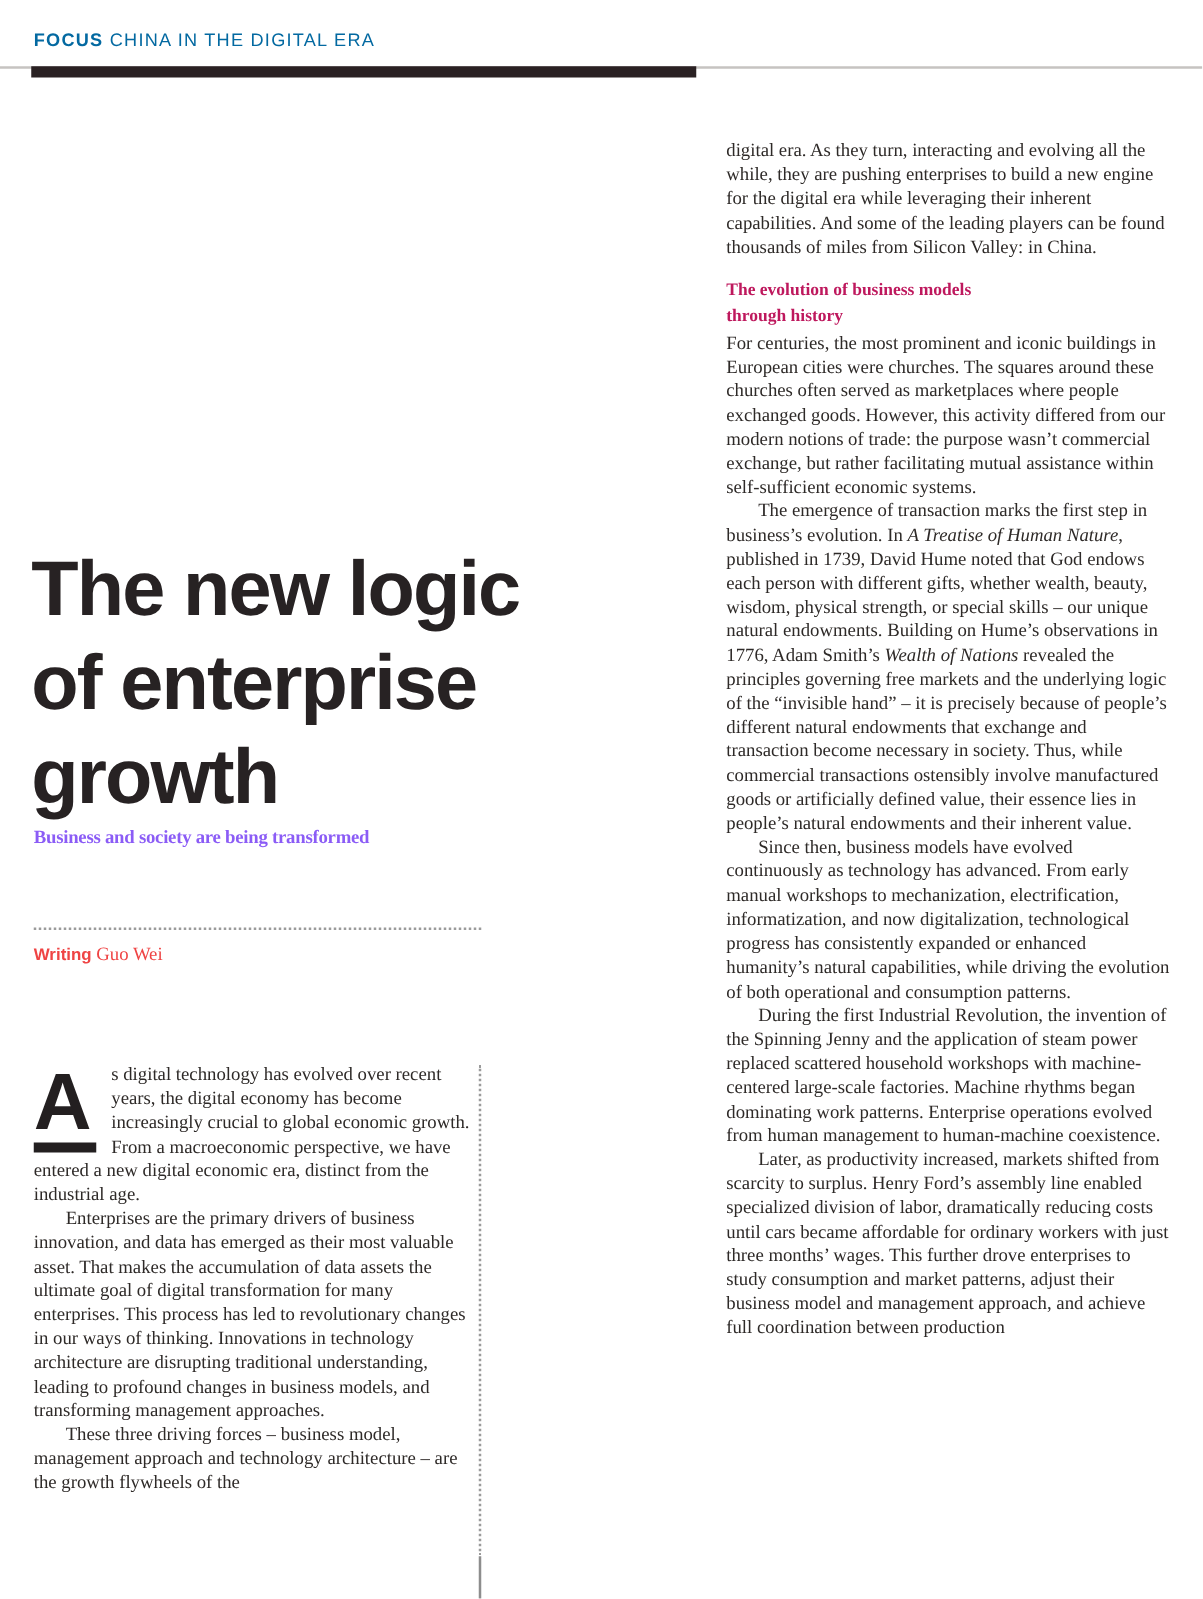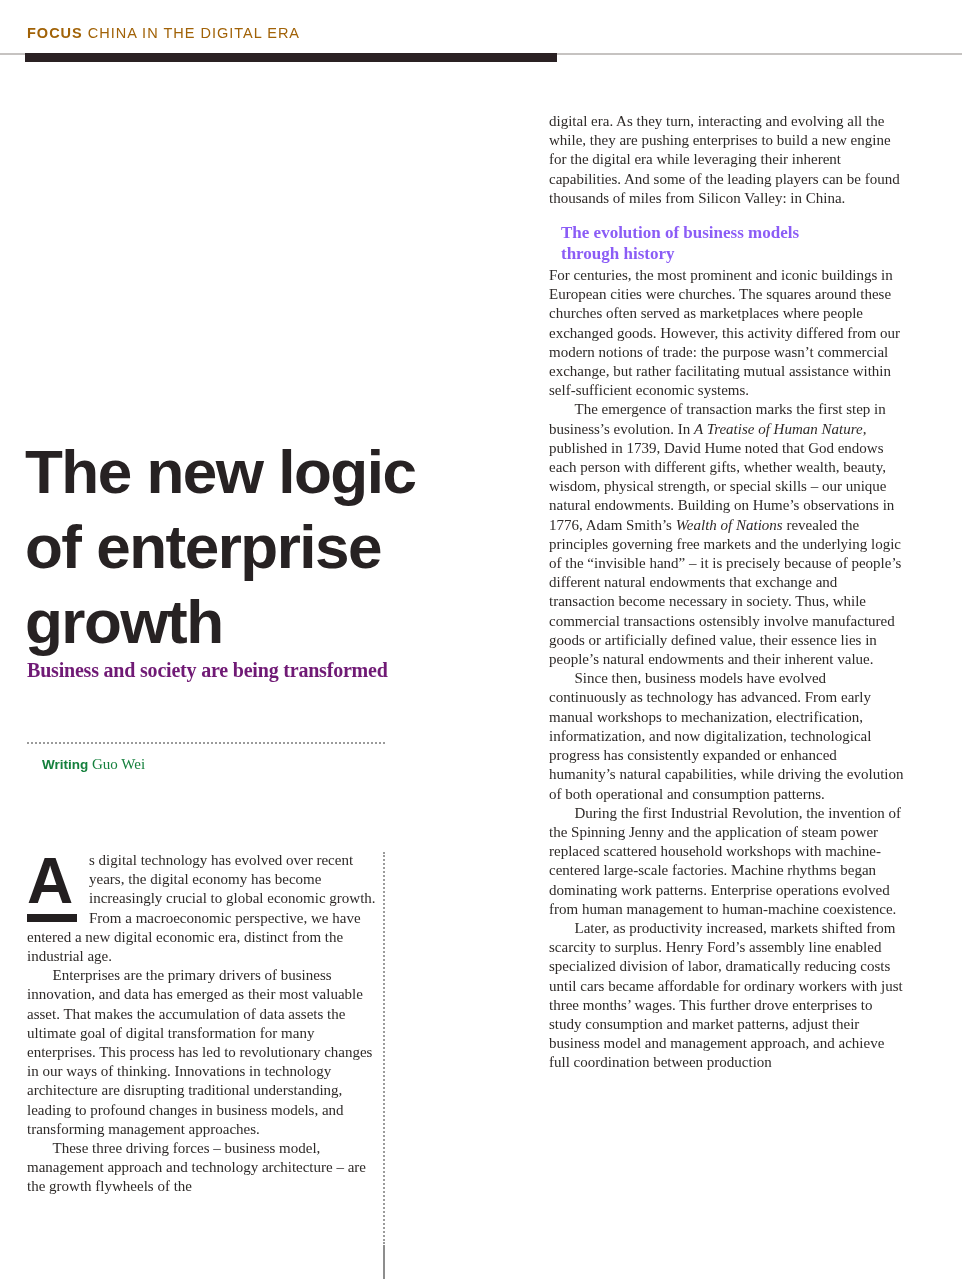--- a/index.html
+++ b/index.html
@@ -8,21 +8,21 @@
     width:962px;height:1279px;
     background:#ffffff;
     font-family:"Liberation Serif", serif;
     color:#2b2725;
     overflow:hidden;
   }
   
   .kicker{
     position:absolute;left:27px;top:25px;
     font-family:"Liberation Sans", sans-serif;
-    font-size:14.5px;letter-spacing:1px;color:#a16207;
+    font-size:14.5px;letter-spacing:1px;color:#0369a1;
     white-space:nowrap;
   }
   .kicker .k-bold{font-weight:700;}
   .rule-thin{
     position:absolute;left:0;top:53px;width:962px;height:2px;
     background:#c6c3c1;
   }
   .rule-thick{
     position:absolute;left:25px;top:53px;width:532px;height:9px;
     background:#2a2123;
@@ -30,63 +30,63 @@
   
   .title{
     position:absolute;left:25px;top:434px;width:480px;
     font-family:"Liberation Sans", sans-serif;
     font-weight:700;
     font-size:62px;line-height:75px;letter-spacing:-1.5px;
     color:#272223;
   }
   .subtitle{
     position:absolute;left:27px;top:657px;width:420px;
-    font-weight:700;font-size:20px;line-height:27.5px;
-    color:#701a75;letter-spacing:-0.2px;
+    font-weight:700;font-size:15px;line-height:27.5px;
+    color:#8b5cf6;letter-spacing:-0.2px;
   }
   .rule-dotted-h{
     position:absolute;left:27px;top:742px;width:358px;height:0;
     border-top:2px dotted #9b9b9b;
   }
   .byline{
-    position:absolute;left:42px;top:756px;
-    font-size:15px;color:#15803d;white-space:nowrap;
+    position:absolute;left:27px;top:756px;
+    font-size:15px;color:#ef4444;white-space:nowrap;
   }
   .byline .b-label{
     font-family:"Liberation Sans", sans-serif;
     font-weight:700;font-size:13.5px;
   }
   
   .col{
     font-size:15px;line-height:19.2px;color:#2e2a28;
     text-align:left;
   }
   .col p{margin:0;}
   .col-left{
     position:absolute;left:27px;top:851px;width:358px;
   }
   .col-right{
-    position:absolute;left:549px;top:112px;width:356px;
+    position:absolute;left:581px;top:112px;width:356px;
   }
   .col p.indent{text-indent:1.7em;}
   .dropcap{
     float:left;width:52px;margin:6px 10px 0 0;
   }
   .dc-letter{
     display:block;
     font-family:"Liberation Sans", sans-serif;
     font-weight:700;font-size:64px;line-height:0.78;
     letter-spacing:-2px;color:#231f20;
   }
   .dc-bar{
     display:block;width:50px;height:8px;background:#231f20;margin-top:7px;
   }
   .section-heading{
-    margin:14px 0 2px 12px;
-    font-weight:700;font-size:17px;line-height:21px;color:#8b5cf6;
+    margin:14px 0 2px 0;
+    font-weight:700;font-size:14px;line-height:21px;color:#be185d;
   }
   .rule-dotted-v{
     position:absolute;left:383px;top:852px;height:392px;width:0;
     border-left:2px dotted #9b9b9b;
   }
   
   .footer-vline{
     position:absolute;left:383px;top:1245px;width:2px;height:34px;
     background:#8d8d8d;
   }

